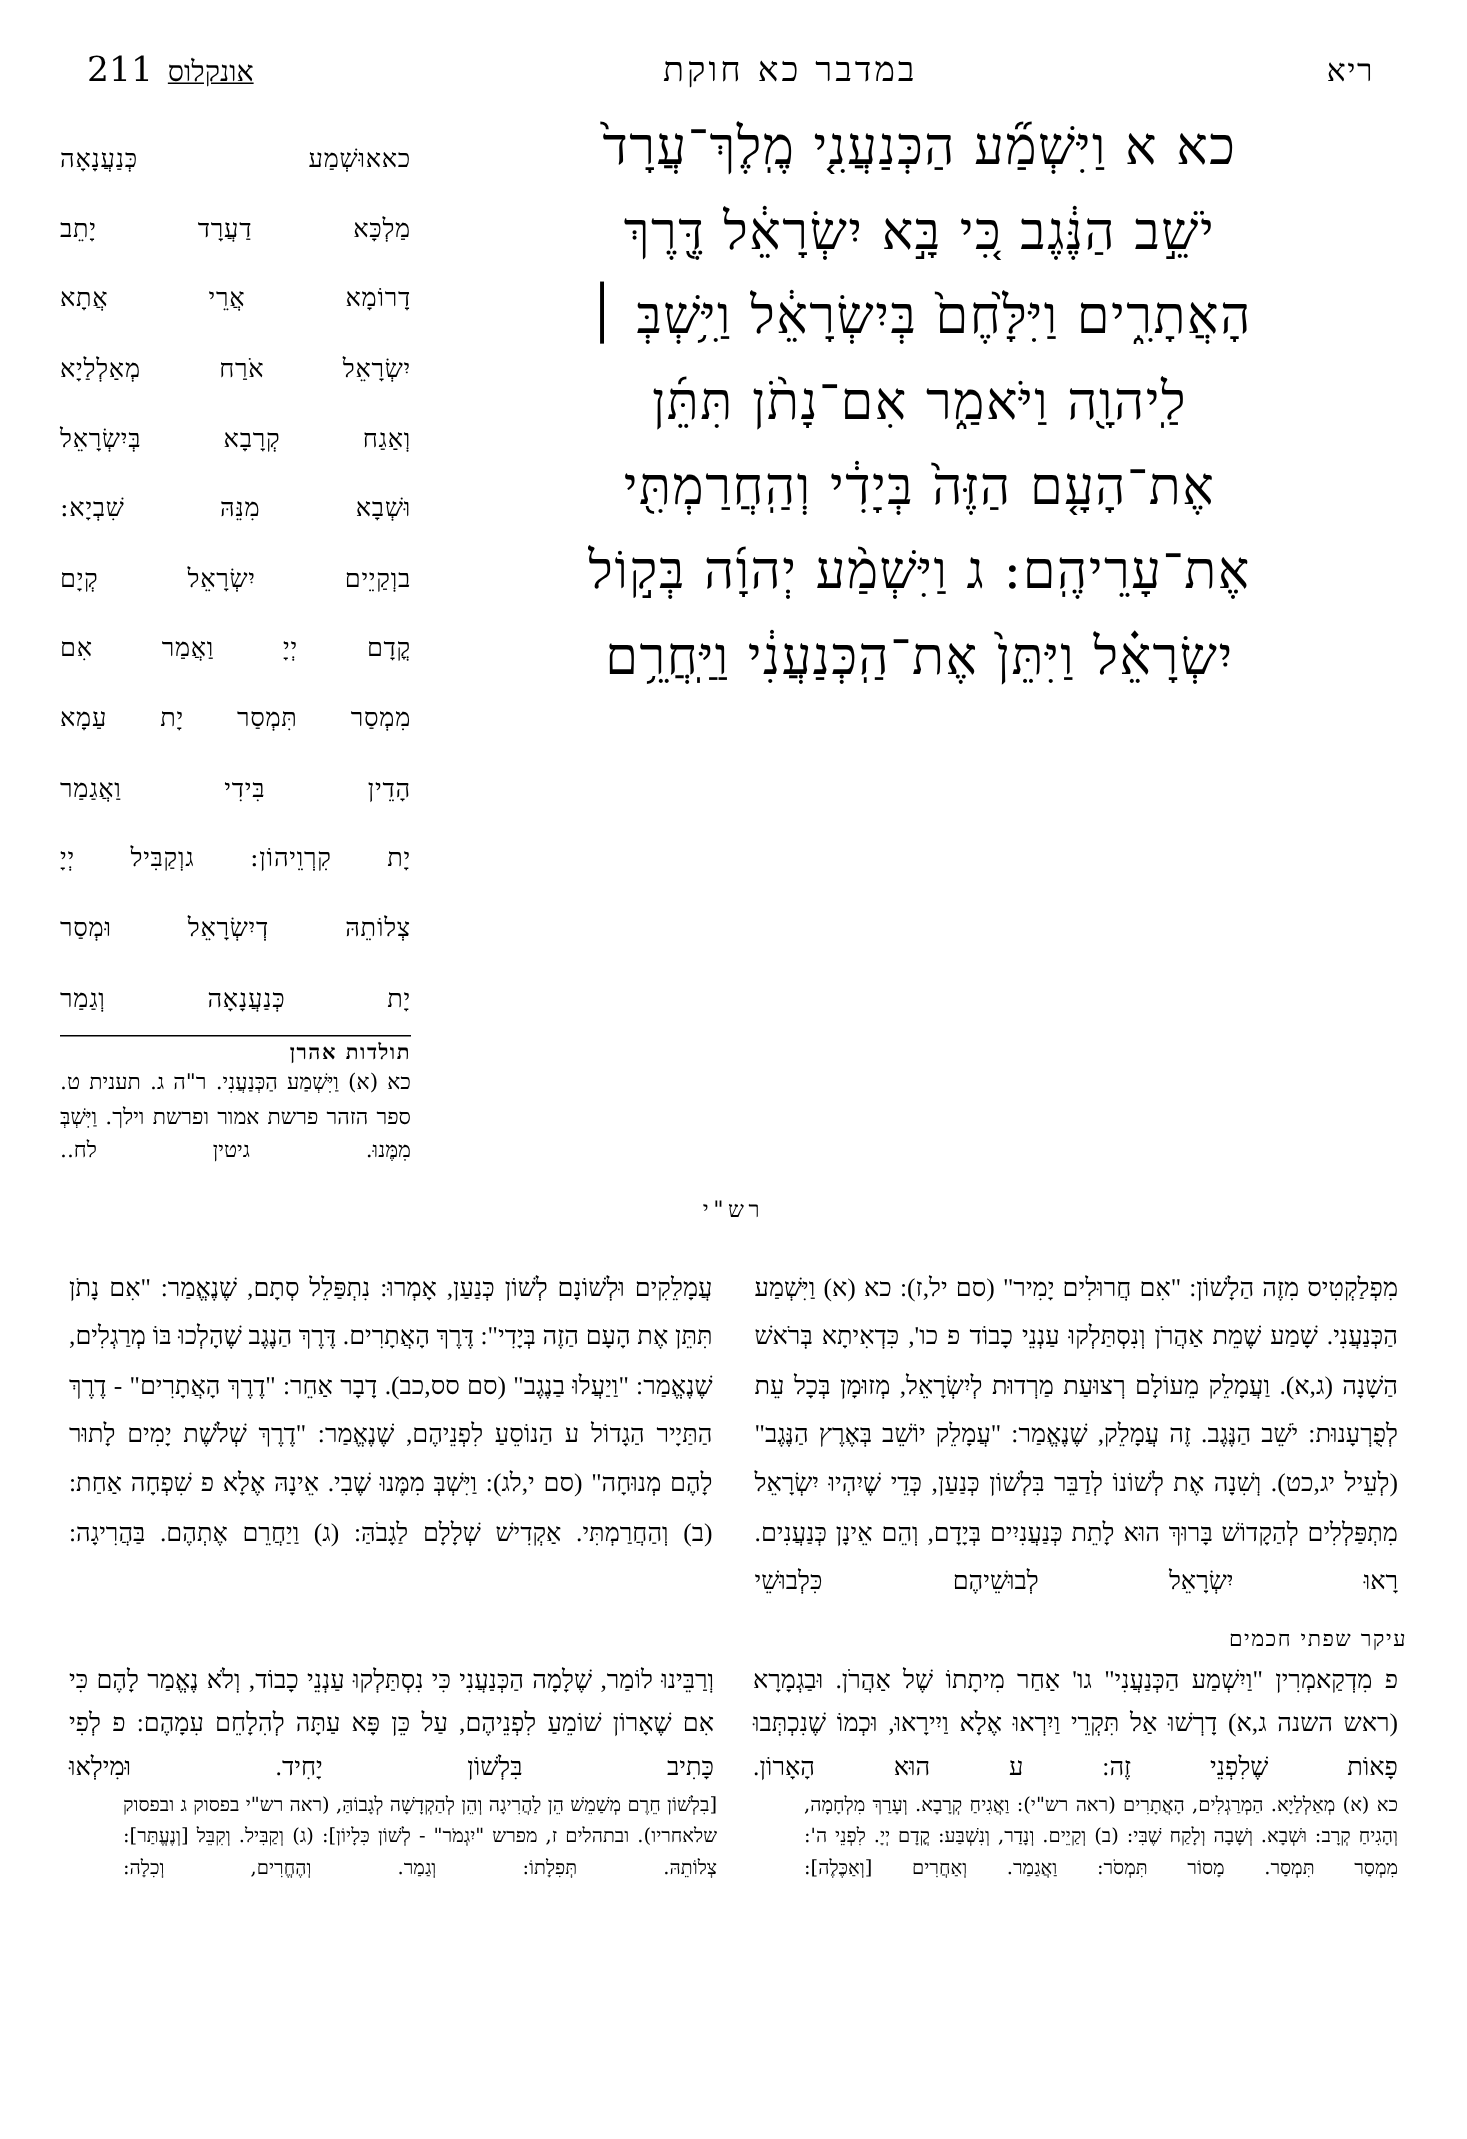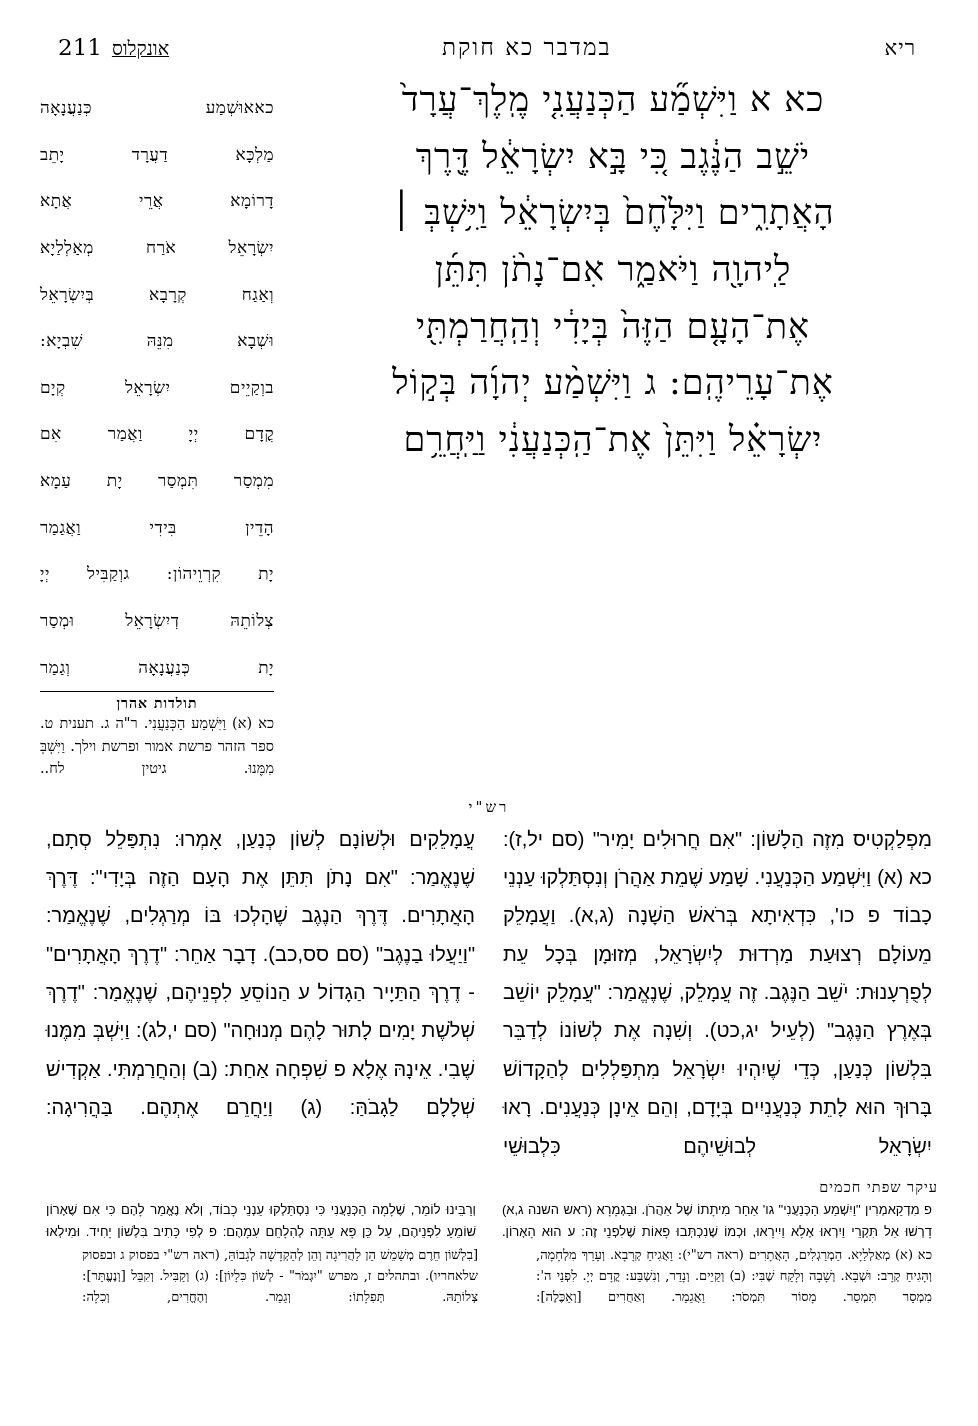--- a/index.html
+++ b/index.html
@@ -96,21 +96,20 @@
     letter-spacing: 0.5px;
     text-align: justify;
     text-align-last: justify;
     white-space: nowrap;
     direction: rtl;
     margin-top: 14px;
   }
 
   
   .tol-head {
-    text-align: center;
     font-family: "DejaVu Serif", serif;
     font-size: 14px;
     font-weight: bold;
     border-top: 1px solid #000;
     margin-top: 8px;
     padding-top: 3px;
     letter-spacing: 1px;
   }
   .tol-body {
     direction: rtl;
@@ -132,47 +131,48 @@
   }
   .rashi-wrap {
     display: flex;
     direction: rtl;
     gap: 28px;
     padding: 0 6px;
   }
   .rashi-col {
     flex: 1 1 50%;
     direction: rtl;
-    font-family: Liberation Sans, sans-serif;
-    font-size: 20px;
+    font-family: Liberation Serif, serif;
+    font-size: 17px;
     line-height: 1.92;
     text-align: justify;
     text-align-last: justify;
+    margin-top: 23px;
   }
 
   
   .ikar-title {
     text-align: right;
     font-family: "DejaVu Serif", serif;
     font-size: 14.5px;
     letter-spacing: 1px;
     margin: 14px 0 3px 0;
     direction: rtl;
   }
   .ikar-wrap {
     display: flex;
     direction: rtl;
     gap: 26px;
     padding: 0 6px;
   }
   .ikar-col {
     flex: 1 1 50%;
     direction: rtl;
-    font-family: Liberation Sans, sans-serif;
-    font-size: 13px;
+    font-family: Liberation Serif, serif;
+    font-size: 17px;
     line-height: 1.72;
     text-align: justify;
     text-align-last: justify;
   }
 
   
   .orach-title {
     text-align: center;
     font-family: "DejaVu Serif", serif;
     font-size: 13.5px;

